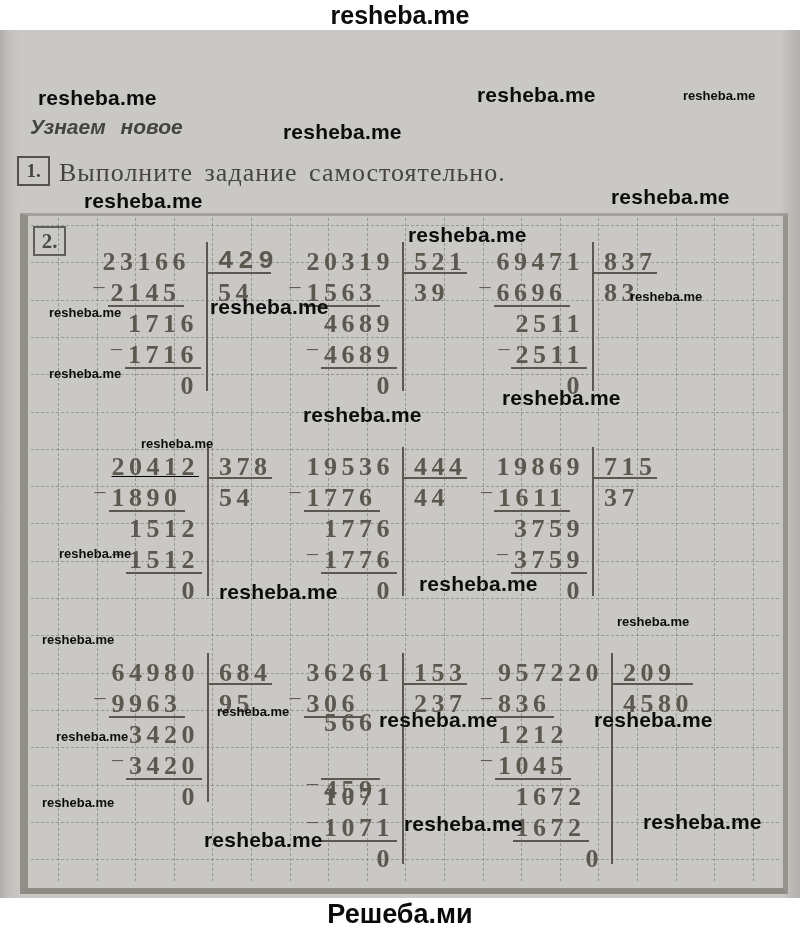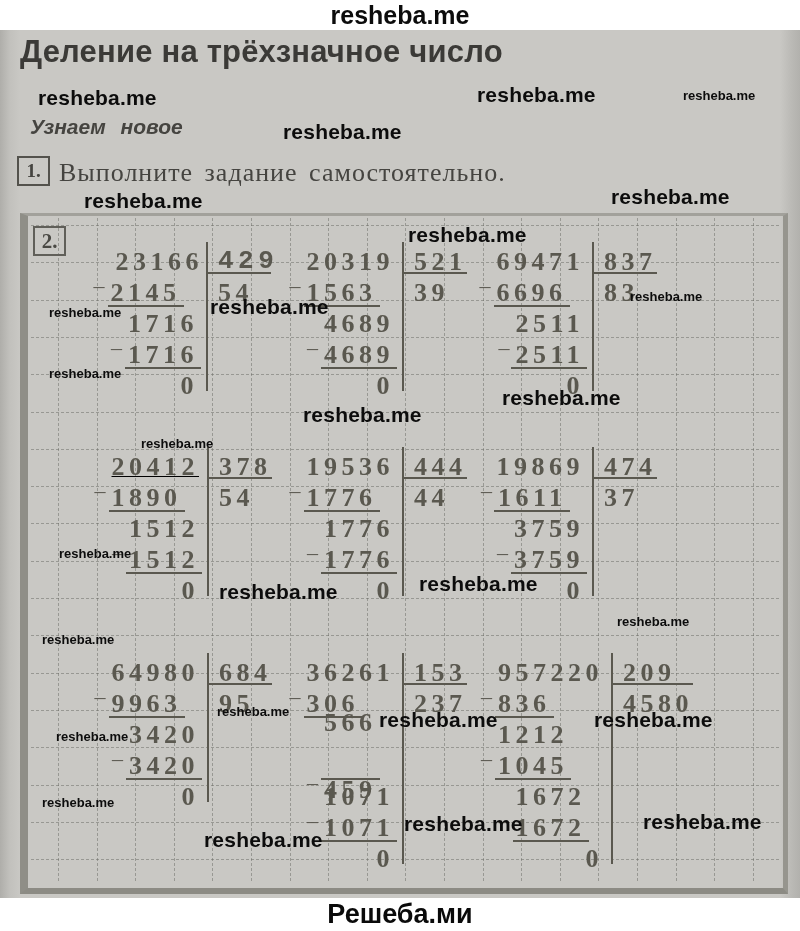--- a/index.html
+++ b/index.html
@@ -82,29 +82,28 @@
       <div class="gline-v" style="top: 218px; height: 663px; left: 482.6px;"></div>
       <div class="gline-v" style="top: 218px; height: 663px; left: 521.2px;"></div>
       <div class="gline-v" style="top: 218px; height: 663px; left: 559.8px;"></div>
       <div class="gline-v" style="top: 218px; height: 663px; left: 598.4px;"></div>
       <div class="gline-v" style="top: 218px; height: 663px; left: 637px;"></div>
       <div class="gline-v" style="top: 218px; height: 663px; left: 675.6px;"></div>
       <div class="gline-v" style="top: 218px; height: 663px; left: 714.2px;"></div>
       <div class="gline-v" style="top: 218px; height: 663px; left: 752.8px;"></div>
     </div>
 
-  <h1 class="title">Деление на трёхзначное число</h1>
   <div class="subtitle">Узнаем новое</div>
   <div class="tasknum"><span>1.</span></div>
   <div class="tasktext">Выполните задание самостоятельно.</div>
   <div class="exnum"><span>2.</span></div>
 
   <div id="divisions-layer">
       <div class="division" style="left: 85px; top: 246px; width: 231px;">
-        <div class="drow" style="top: 0px; right: 113px;"><span class="dnum">23166</span></div>
+        <div class="drow" style="top: 0px; right: 126px;"><span class="dnum">23166</span></div>
         <div class="drow" style="top: 31px; right: 135.5px;"><span class="minus">–</span><span class="dnum">2145</span></div>
         <div class="uline" style="top: 59px; right: 132.5px; width: 76px;"></div>
         <div class="drow" style="top: 62px; right: 118px;"><span class="dnum">1716</span></div>
         <div class="drow" style="top: 93px; right: 118px;"><span class="minus">–</span><span class="dnum">1716</span></div>
         <div class="uline" style="top: 121px; right: 115px; width: 76px;"></div>
         <div class="drow" style="top: 124px; right: 118px;"><span class="dnum">0</span></div>
         <div class="vline" style="left: 121px; top: -4px; height: 149px;"></div>
         <div class="qbar" style="left: 121px; top: 26px; width: 64.5px;"></div>
         <div class="dside" style="left: 133px; top: 0px; font-family: Liberation Mono, monospace;">429</div>
         <div class="dside" style="left: 133px; top: 31px;">54</div>
@@ -164,21 +163,21 @@
       <div class="division" style="left: 468px; top: 451px; width: 234px;">
         <div class="drow" style="top: 0px; right: 118px;"><span class="dnum">19869</span></div>
         <div class="drow" style="top: 31px; right: 135.5px;"><span class="minus">–</span><span class="dnum">1611</span></div>
         <div class="uline" style="top: 59px; right: 132.5px; width: 76px;"></div>
         <div class="drow" style="top: 62px; right: 118px;"><span class="dnum">3759</span></div>
         <div class="drow" style="top: 93px; right: 118px;"><span class="minus">–</span><span class="dnum">3759</span></div>
         <div class="uline" style="top: 121px; right: 115px; width: 76px;"></div>
         <div class="drow" style="top: 124px; right: 118px;"><span class="dnum">0</span></div>
         <div class="vline" style="left: 124px; top: -4px; height: 149px;"></div>
         <div class="qbar" style="left: 124px; top: 26px; width: 64.5px;"></div>
-        <div class="dside" style="left: 136px; top: 0px;">474</div>
+        <div class="dside" style="left: 136px; top: 0px;">715</div>
         <div class="dside" style="left: 136px; top: 31px;">37</div>
       </div>
       <div class="division" style="left: 85px; top: 657px; width: 232px;">
         <div class="drow" style="top: 0px; right: 118px;"><span class="dnum">64980</span></div>
         <div class="drow" style="top: 31px; right: 135.5px;"><span class="minus">–</span><span class="dnum">9963</span></div>
         <div class="uline" style="top: 59px; right: 132.5px; width: 76px;"></div>
         <div class="drow" style="top: 62px; right: 118px;"><span class="dnum">3420</span></div>
         <div class="drow" style="top: 93px; right: 118px;"><span class="minus">–</span><span class="dnum">3420</span></div>
         <div class="uline" style="top: 121px; right: 115px; width: 76px;"></div>
         <div class="drow" style="top: 124px; right: 118px;"><span class="dnum">0</span></div>

